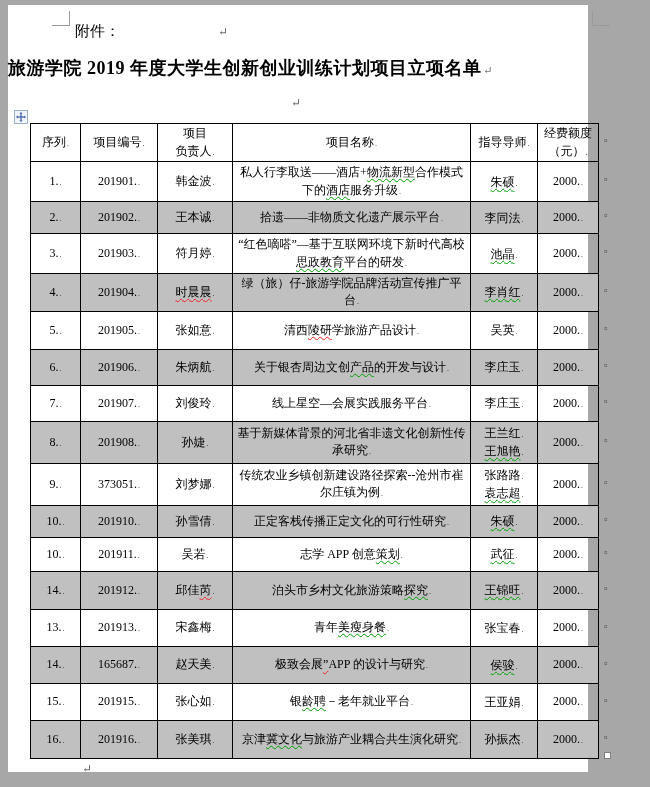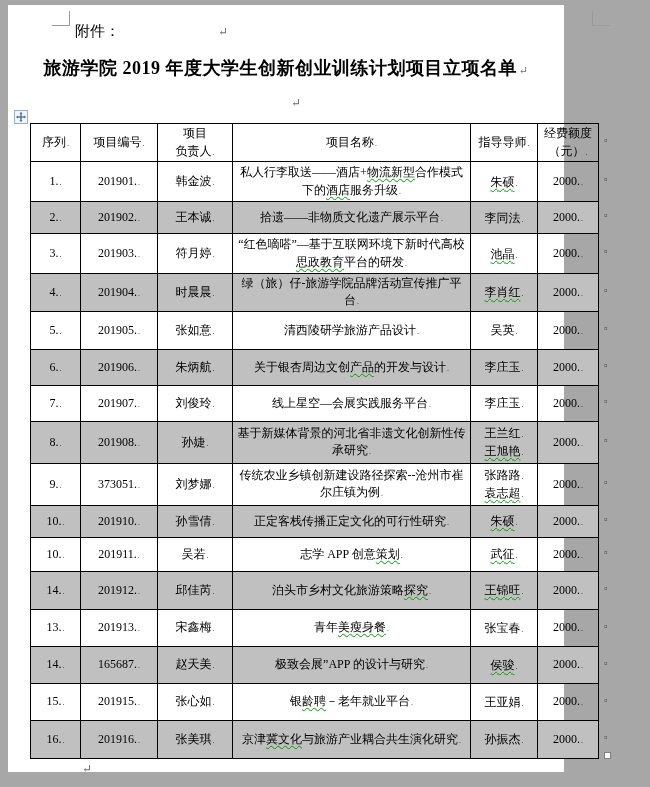--- a/index.html
+++ b/index.html
@@ -5,28 +5,29 @@
   html,body{margin:0;padding:0;}
   body{
     width:650px;height:787px;position:relative;overflow:hidden;
     background:#a7a7a7;
     font-family:"Liberation Serif","DejaVu Serif",serif;
     color:#000;
   }
   .page{
     position:absolute;left:8px;top:5px;width:556px;height:767px;
     background:#ffffff;
+    padding-left:24px;
   }
   
   .crop{position:absolute;width:17px;height:14px;}
   .crop-tl{left:44px;top:6px;border-right:1px solid #9a9a9a;border-bottom:1px solid #9a9a9a;}
   .crop-tr{left:584px;top:6px;border-left:1px solid #9a9a9a;border-bottom:1px solid #9a9a9a;}
 
   .attachment-line{position:absolute;left:67px;top:17px;font-size:15px;white-space:nowrap;}
-  .doc-title{position:absolute;left:0;top:51px;width:100%;text-align:center;
+  .doc-title{position:absolute;left:0;top:51px;width:100%;
     font-size:18px;font-weight:bold;letter-spacing:.5px;white-space:nowrap;}
   .pmark{color:#707070;font-size:12px;font-weight:normal;}
   .attachment-line .pmark{margin-left:98px;}
   .doc-title .pmark{margin-left:2px;font-size:11px;}
   .empty-par{position:absolute;left:283px;top:88px;}
 
   
   .table-handle{
     position:absolute;left:6px;top:105px;width:14px;height:14px;
     border:1px solid #9ab0c8;background:#f2f6fb;box-sizing:border-box;
@@ -46,21 +47,21 @@
   table.doc th, table.doc td{
     border:1px solid #000;
     font-size:12px;font-weight:normal;
     text-align:center;vertical-align:middle;
     padding:1px 2px;line-height:1.45;
     overflow:hidden;
   }
   tr.shaded td{background:#c0c0c0;}
   .cem{font-size:8px;color:#1a1a1a;margin-left:1px;}
   .sq-g{text-decoration:underline;text-decoration-style:wavy;text-decoration-color:#00a000;text-decoration-thickness:1px;text-underline-offset:2px;}
-  .sq-r{text-decoration-style:wavy;text-decoration-color:#ee2222;text-decoration-thickness:1px;text-underline-offset:2px;}
+  .sq-r{text-decoration:underline;text-decoration-style:wavy;text-decoration-color:#ee2222;text-decoration-thickness:1px;text-underline-offset:2px;}
   .adv-line{line-height:1.5;}
   .rowmark{position:absolute;font-size:7px;color:#444;line-height:1;}
 </style>
 </head>
 <body>
 
 <div class="page">
 
   <div class="crop crop-tl"></div>
   <div class="crop crop-tr"></div>

